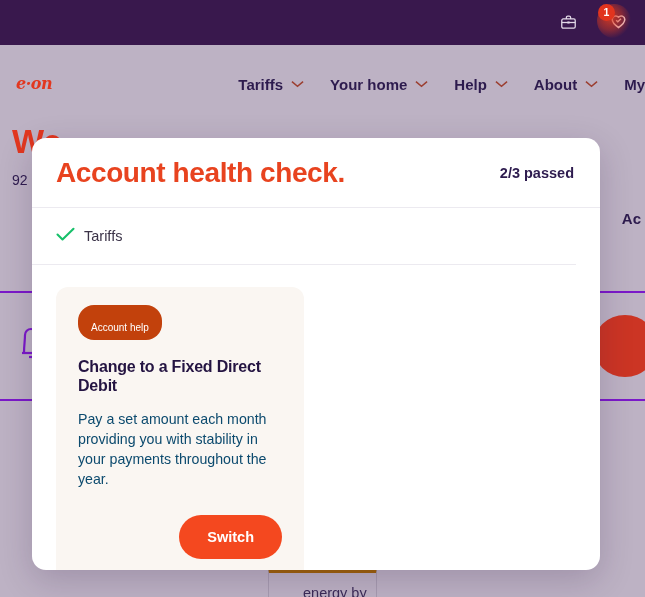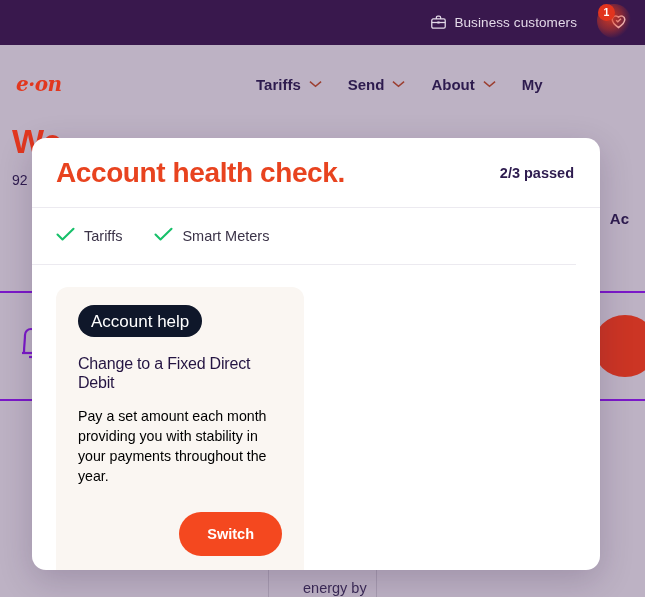--- a/index.html
+++ b/index.html
@@ -89,21 +89,21 @@
   .logo {
     margin-left: 12px;
     width: 96px;
     user-select: none;
   }
   .logo .eon {
     font-family: "DejaVu Serif", serif;
     font-style: italic;
     font-weight: bold;
     color: #e2371f;
-    font-size: 20px;
+    font-size: 16px;
     letter-spacing: -0.5px;
     line-height: 1;
     padding-left: 4px;
   }
   .logo .next {
     font-family: "DejaVu Sans", sans-serif;
     font-style: italic;
     font-weight: bold;
     color: #e2371f;
     font-size: 34px;
@@ -171,21 +171,21 @@
     right: -12px;
     top: 22px;
     width: 64px;
     height: 62px;
     border-radius: 50%;
     background: #cc3524;
   }
 
   .right-card-title {
     position: absolute;
-    right: 16px;
+    right: 4px;
     top: 210px;
     color: #2d1b4e;
     font-weight: bold;
     font-size: 15px;
     white-space: nowrap;
   }
   .right-block {
     position: absolute;
     right: 0;
     top: 445px;
@@ -208,21 +208,21 @@
     background: #bdb2c4;
   }
   .bottom-cell {
     position: absolute;
     left: 268px;
     top: 146px;
     right: 268px;
     bottom: 0;
     border-left: 1px solid #a79cb0;
     border-right: 1px solid #a79cb0;
-    border-top: 1px solid #a16207;
+    border-top: 6px solid #a16207;
     box-sizing: border-box;
     padding: 12px 0 0 34px;
     color: #3b2b57;
     font-size: 14.5px;
   }
 
   
   .modal {
     position: absolute;
     left: 32px;
@@ -282,37 +282,37 @@
   }
   .promo-card {
     width: 248px;
     background: #faf6f2;
     border-radius: 12px;
     padding: 18px 22px 26px 22px;
     box-sizing: border-box;
   }
   .tag {
     display: inline-block;
-    background: #0f172a;
+    background: #c2410c;
     color: #ffffff;
-    font-size: 17px;
-    padding: 8px 13px 7px;
+    font-size: 10px;
+    padding: 18px 13px 7px;
     border-radius: 16px;
     line-height: 1;
   }
   .promo-title {
     color: #241442;
     font-size: 16px;
-    font-weight: normal;
+    font-weight: bold;
     margin: 17px 0 0 0;
     line-height: 1.2;
     letter-spacing: -.2px;
   }
   .promo-text {
-    color: #000000;
+    color: #0c4a6e;
     font-size: 14.2px;
     line-height: 20px;
     margin: 14px 0 0 0;
   }
   .switch-wrap {
     display: flex;
     justify-content: flex-end;
     margin-top: 26px;
   }
   .switch-btn {
@@ -345,21 +345,20 @@
   <div class="topbar">
     <a class="topbar-link">
       <span>
         <svg width="17" height="17" viewBox="0 0 24 24" fill="none" stroke="#e3d9e8" stroke-width="1.8">
           <rect x="2.5" y="7" width="19" height="13" rx="2"></rect>
           <path d="M9 7V5a2 2 0 0 1 2-2h2a2 2 0 0 1 2 2v2"></path>
           <path d="M2.5 12h19"></path>
           <rect x="10" y="10.5" width="4" height="3" rx="1" fill="#e3d9e8" stroke="none"></rect>
         </svg>
       </span>
-      <span>Business customers</span>
     </a>
     <div class="heart-wrap">
       <span class="heart-glow"></span>
       <span class="heart-badge">1</span>
       <span>
         <svg width="21" height="21" viewBox="0 0 24 24" fill="none" stroke="#f0e6f3" stroke-width="1.7">
           <path d="M12 20s-7.2-4.6-7.2-9.3A4.1 4.1 0 0 1 12 8.2a4.1 4.1 0 0 1 7.2 2.5C19.2 15.4 12 20 12 20z"></path>
           <path d="M9.3 11.6l1.9 1.9 3.6-3.6" stroke-width="1.6"></path>
         </svg>
       </span>
@@ -371,21 +370,27 @@
       <div class="eon">e·on</div>
     </div>
     <div class="navlinks">
       <a class="navlink">
         <span>Tariffs</span>
         <svg class="chev" viewBox="0 0 14 8" fill="none" stroke="#9c3f31" stroke-width="1.6">
             <path d="M1 1.5L7 6.5L13 1.5"></path>
           </svg>
       </a>
       <a class="navlink">
-        <span>Send</span>
+        <span>Your home</span>
+        <svg class="chev" viewBox="0 0 14 8" fill="none" stroke="#9c3f31" stroke-width="1.6">
+            <path d="M1 1.5L7 6.5L13 1.5"></path>
+          </svg>
+      </a>
+      <a class="navlink">
+        <span>Help</span>
         <svg class="chev" viewBox="0 0 14 8" fill="none" stroke="#9c3f31" stroke-width="1.6">
             <path d="M1 1.5L7 6.5L13 1.5"></path>
           </svg>
       </a>
       <a class="navlink">
         <span>About</span>
         <svg class="chev" viewBox="0 0 14 8" fill="none" stroke="#9c3f31" stroke-width="1.6">
             <path d="M1 1.5L7 6.5L13 1.5"></path>
           </svg>
       </a>
@@ -436,28 +441,20 @@
 
   <div class="modal-checks">
     <div class="check-item">
       <span>
         <svg width="19" height="15" viewBox="0 0 19 15" fill="none" stroke="#17c06a" stroke-width="2.1" stroke-linecap="round" stroke-linejoin="round">
             <path d="M1.5 7.5L6.5 12.5L17.5 1.8"></path>
           </svg>
       </span>
       <span>Tariffs</span>
     </div>
-    <div class="check-item">
-      <span>
-        <svg width="19" height="15" viewBox="0 0 19 15" fill="none" stroke="#17c06a" stroke-width="2.1" stroke-linecap="round" stroke-linejoin="round">
-            <path d="M1.5 7.5L6.5 12.5L17.5 1.8"></path>
-          </svg>
-      </span>
-      <span>Smart Meters</span>
-    </div>
   </div>
 
   <div class="modal-body">
     <div class="promo-card">
       <span class="tag">Account help</span>
       <h3 class="promo-title">Change to a Fixed Direct Debit</h3>
       <p class="promo-text">Pay a set amount each month providing you with stability in your payments throughout the year.</p>
       <div class="switch-wrap">
         <button class="switch-btn">Switch</button>
       </div>

